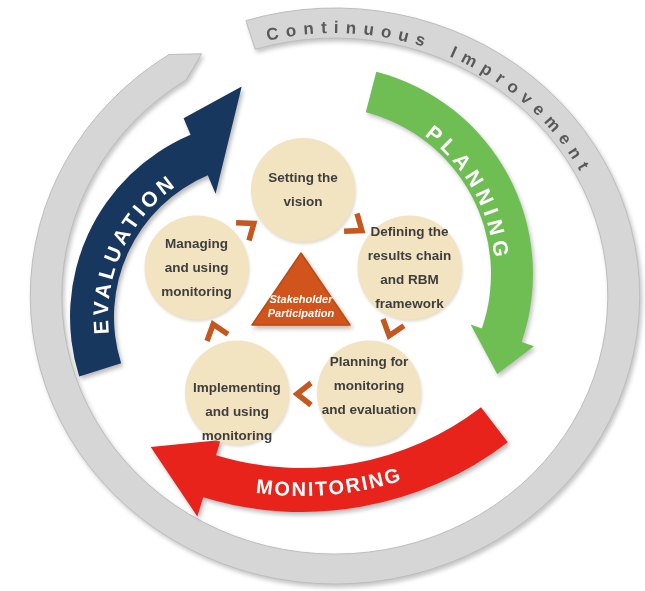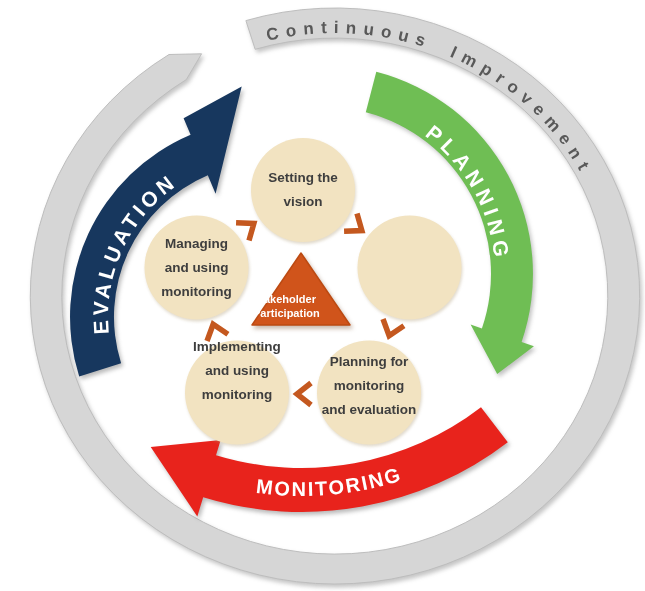--- a/index.html
+++ b/index.html
@@ -21,22 +21,22 @@
   .ring-text{fill:var(--ringText);font-size:17px;font-weight:700;letter-spacing:7px;word-spacing:9px;}
   .arrow-text{fill:#ffffff;font-weight:700;}
   .eval-text{font-size:21px;letter-spacing:4px;}
   .plan-text{font-size:21px;letter-spacing:5px;}
   .mon-text{font-size:20px;letter-spacing:2px;}
 
   .step-label{position:absolute;width:116px;transform:translate(-50%,-50%);
       text-align:center;font-size:13.5px;line-height:24px;font-weight:700;
       color:var(--stepText);white-space:pre-line;}
   .tri-label{position:absolute;width:96px;transform:translate(-50%,-50%);
-      text-align:left;font-size:11px;line-height:13.5px;font-weight:700;
-      color:#ffffff;white-space:pre-line;}
+      text-align:center;font-size:11px;line-height:13.5px;font-weight:700;
+      color:#ffffff;white-space:pre-line;font-style:italic;}
 </style>
 </head>
 <body>
 
 <div id="stage" style="--ring: #D6D6D6; --ringB: #BDBDBD; --ringText: #595959; --eval: #17375E; --plan: #6FBE54; --mon: #E8231C; --circle: #F2E3C1; --stepText: #3E3E3E; --tri: #D0541B; --triB: #BC4A12; --chev: #C4581F;">
   <svg id="diagram-svg" width="645" height="591" viewBox="0 0 645 591">
 
     <defs>
       <path id="ring-text-path" d="M 179.4 78.0 A 278.3 263 0 0 1 611.7 268.5"></path>
       <path id="eval-text-path" d="M 115.8 366.4 A 160.0 160 0 0 1 208.1 168.7"></path>
@@ -83,24 +83,28 @@
       </g>
     <g transform="translate(215,330) rotate(-108)">
       <polyline class="chevron" points="-8,-11 6,0 -8,11"></polyline>
       </g>
 
     <path class="triangle" d="M 301,253 L 350,325 L 252,325 Z"></path>
   </svg>
 
   <div class="step-label" style="left:303px;top:190px;">Setting the
 vision</div>
+  <div class="step-label" style="left:409.5px;top:267.5px;">Defining the
+results chain
+and RBM
+framework</div>
   <div class="step-label" style="left:369px;top:386px;">Planning for
 monitoring
 and evaluation</div>
-  <div class="step-label" style="left:237px;top:371px;">Implementing
+  <div class="step-label" style="left:237px;top:412px;">Implementing
 and using
 monitoring</div>
   <div class="step-label" style="left:196.5px;top:267.5px;">Managing
 and using
 monitoring</div>
 
   <div class="tri-label" style="left:301px;top:306px;">Stakeholder
 Participation</div>
 </div>
 

